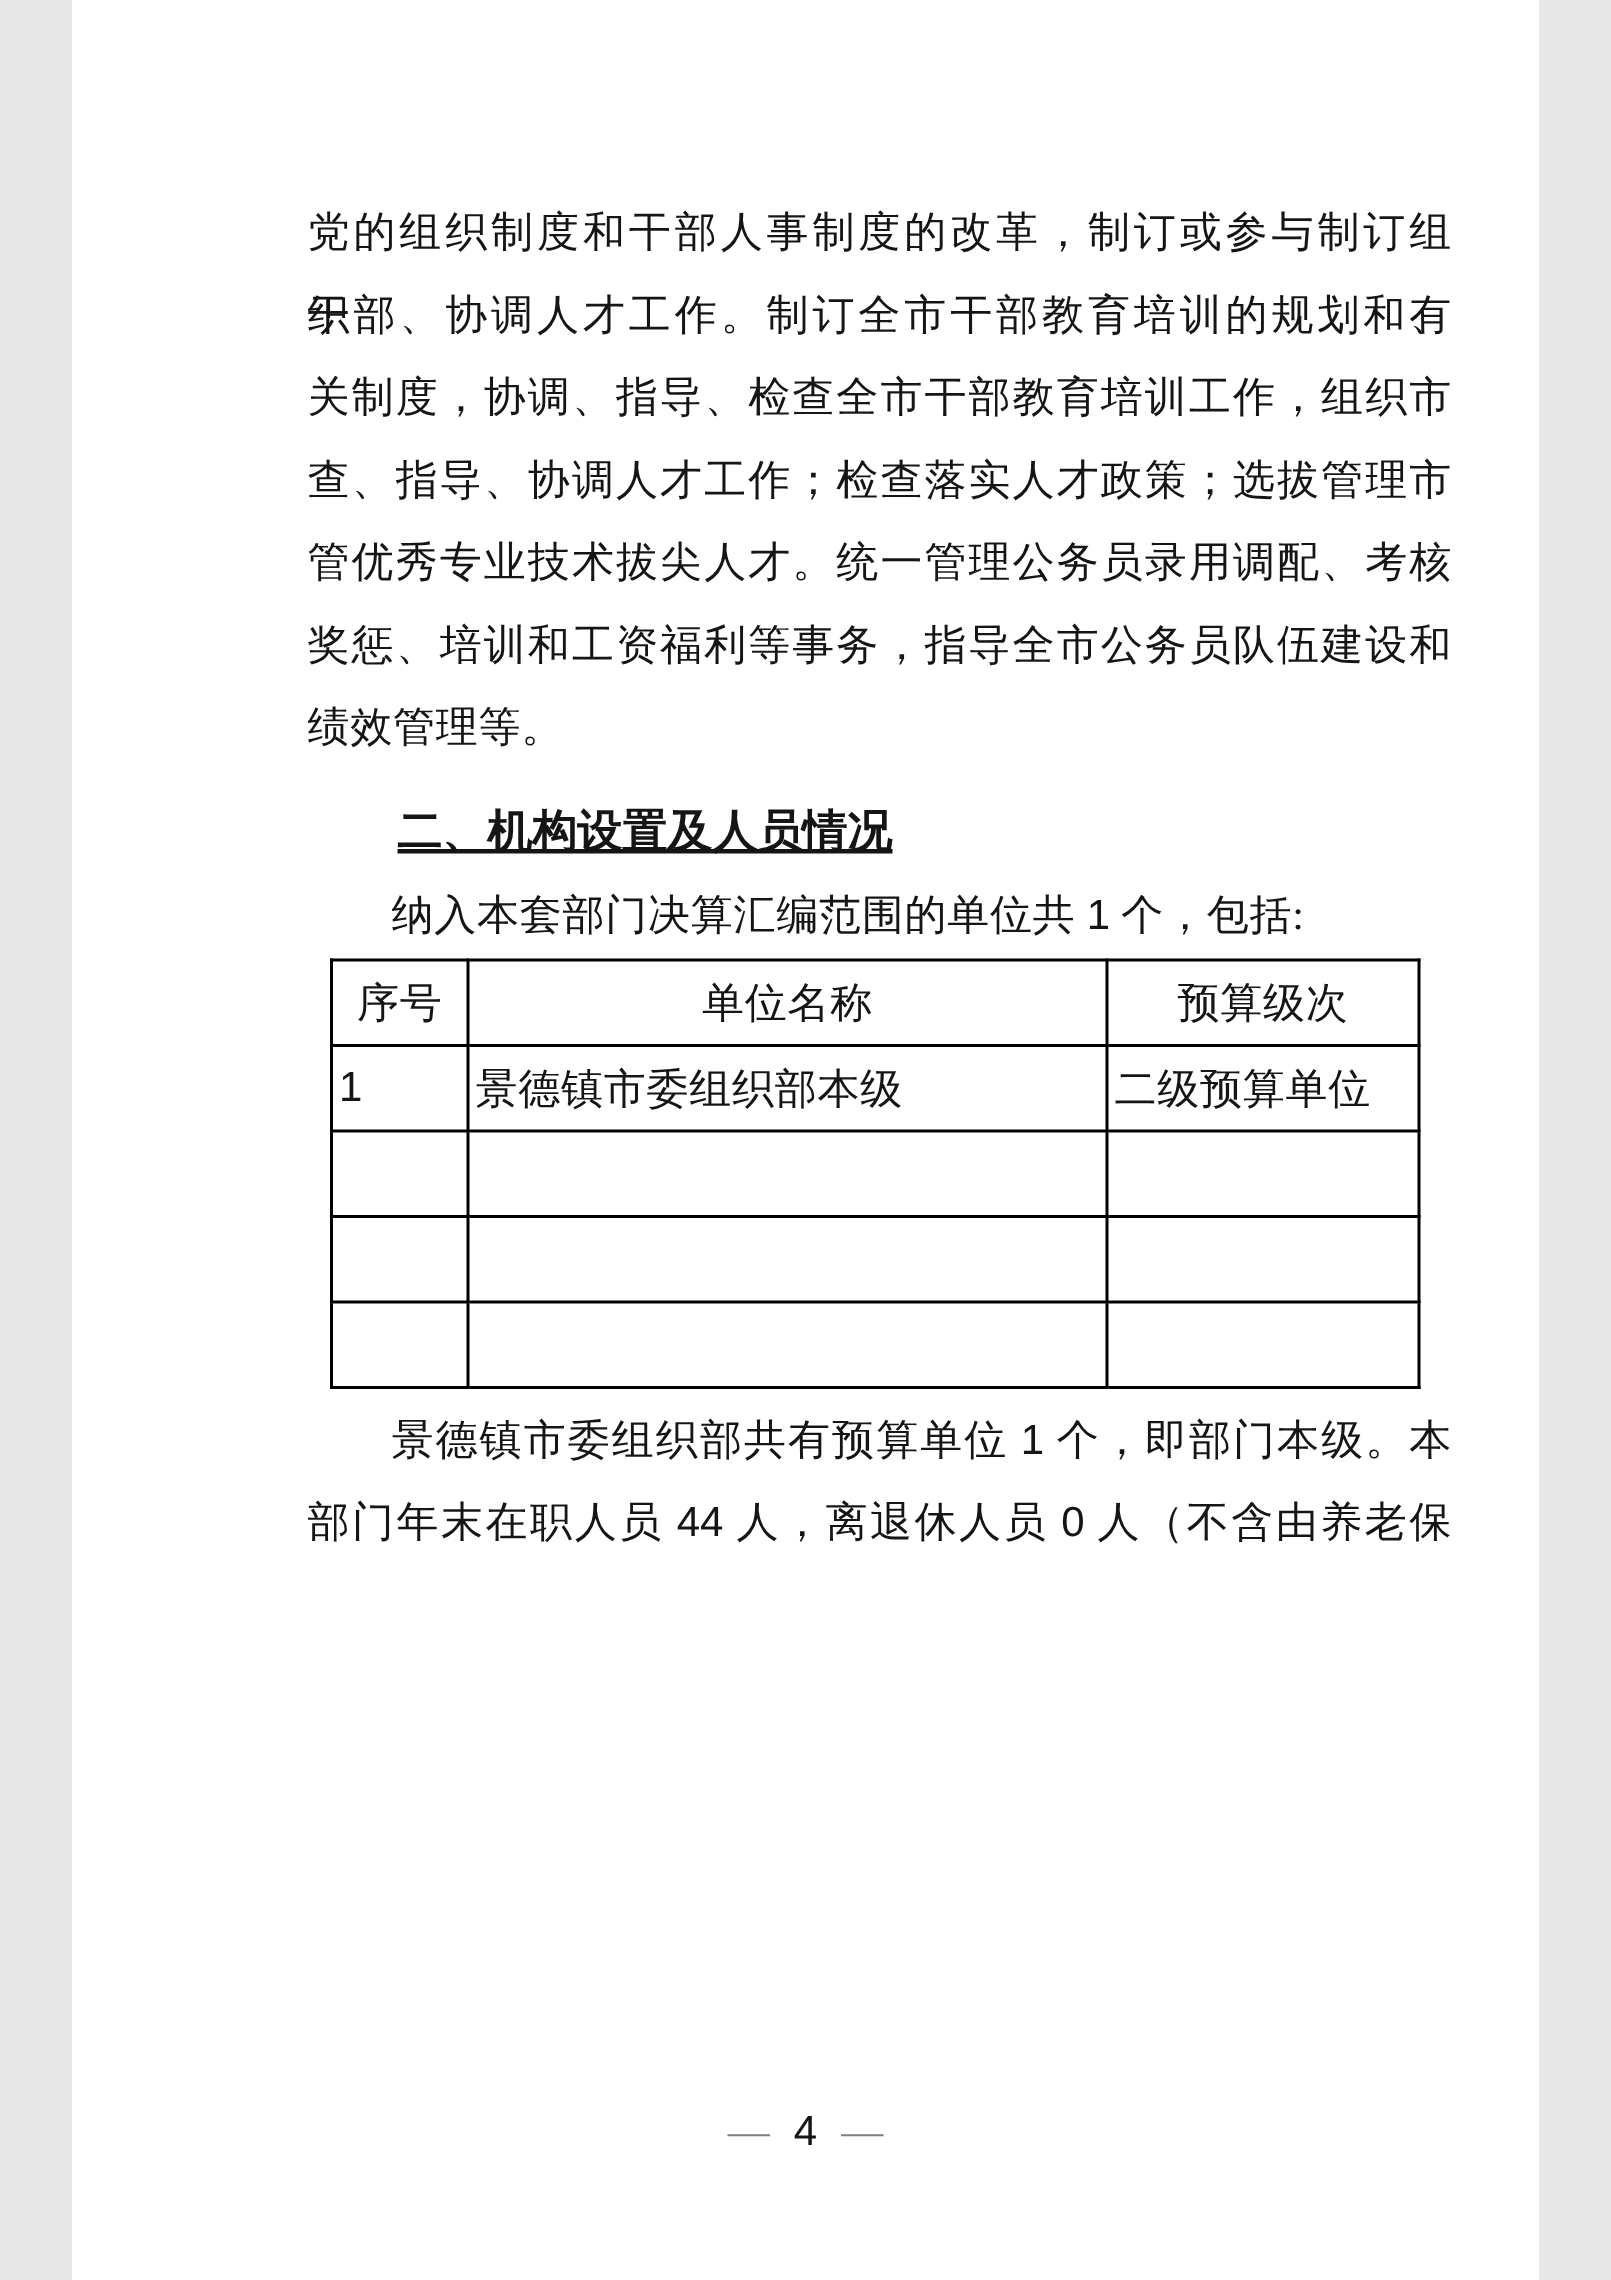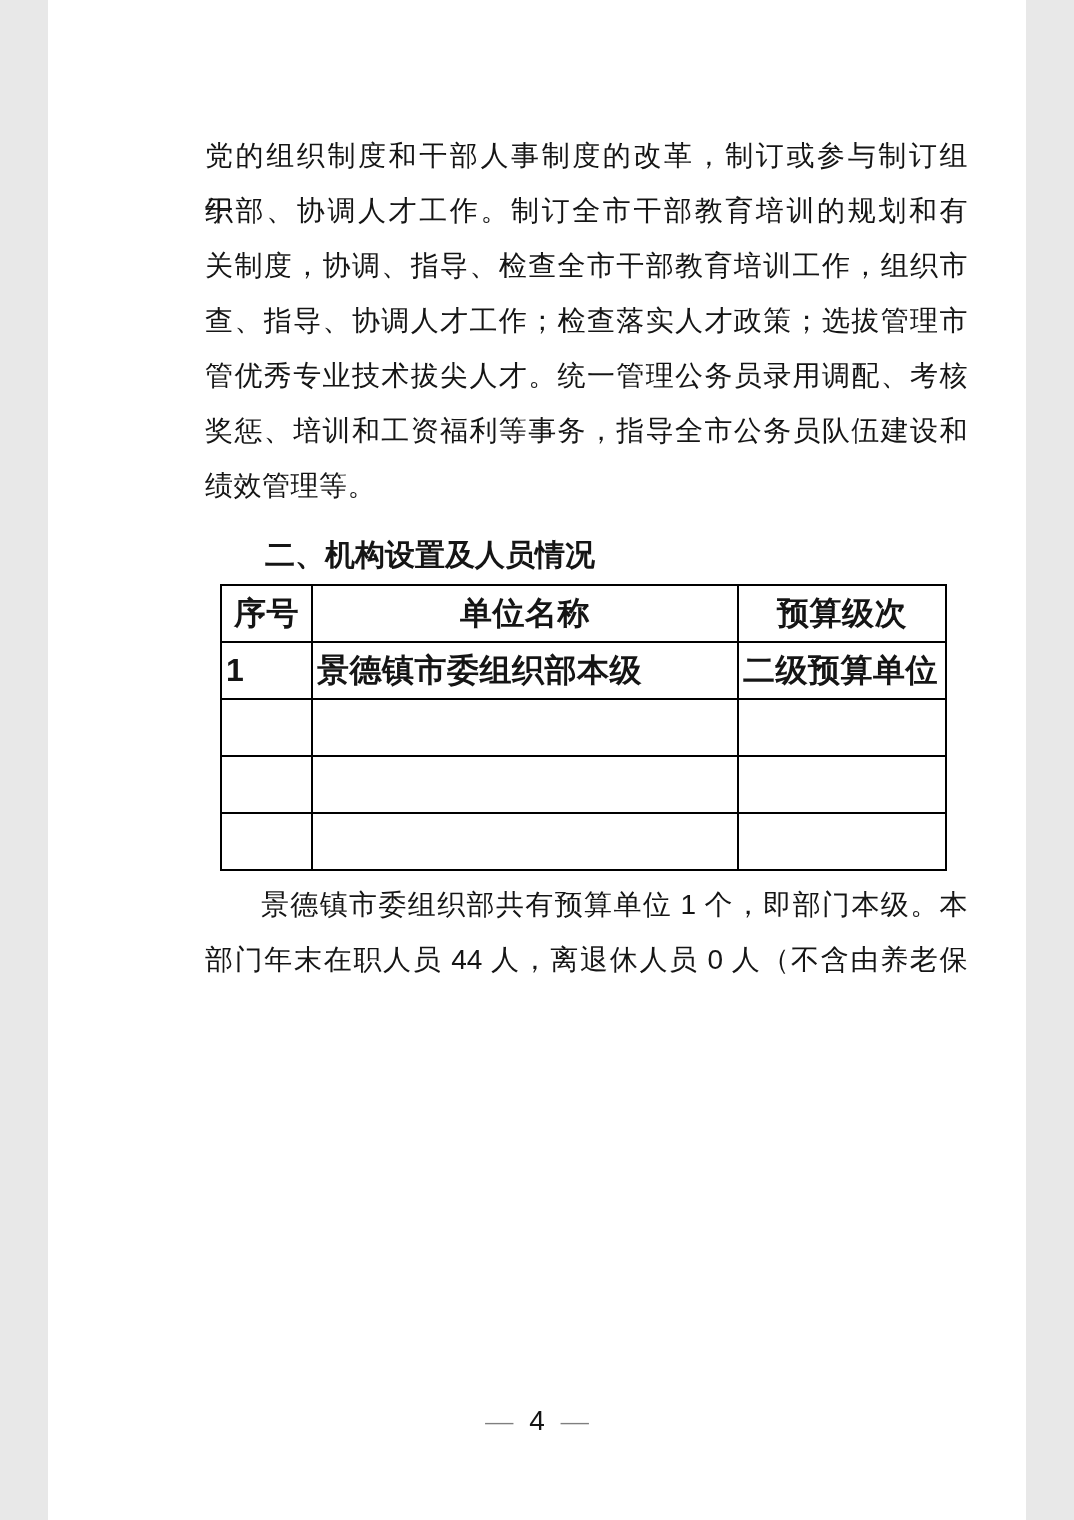--- a/index.html
+++ b/index.html
@@ -40,36 +40,37 @@
     letter-spacing: 0;
   }
   .heading {
     margin: 14px 0 0 0;
     font-family: "Liberation Sans", "DejaVu Sans", sans-serif;
     font-weight: bold;
     font-size: 30px;
     line-height: 55px;
     height: 55px;
     text-indent: 2em;
+    text-decoration: underline;
   }
   table.org-table {
     margin-left: 15px;
     margin-top: 2px;
     width: 725px;
     border-collapse: collapse;
     table-layout: fixed;
   }
   table.org-table th,
   table.org-table td {
     border: 2px solid var(--border, #000);
     height: 57px;
     padding: 0 4px;
     vertical-align: middle;
-    font-size: 32px;
-    font-weight: bold;
+    font-size: 28px;
+    font-weight: normal;
     letter-spacing: 0.5px;
   }
   .para-bottom { margin-top: 6px; }
   .footer {
     position: absolute;
     top: 1396px;
     left: 0;
     width: 100%;
     text-align: center;
     font-size: 28px;
@@ -92,20 +93,21 @@
       <div class="line fill autonum">干部、协调人才工作。制订全市干部教育培训的规划和有</div>
       <div class="line fill autonum">关制度，协调、指导、检查全市干部教育培训工作，组织市</div>
       <div class="line fill autonum">查、指导、协调人才工作；检查落实人才政策；选拔管理市</div>
       <div class="line fill autonum">管优秀专业技术拔尖人才。统一管理公务员录用调配、考核</div>
       <div class="line fill autonum">奖惩、培训和工资福利等事务，指导全市公务员队伍建设和</div>
       <div class="line autonum">绩效管理等。</div>
     </div>
 
     <h2 class="heading">二、机构设置及人员情况</h2>
 
+    <div class="line indent autonum">纳入本套部门决算汇编范围的单位共 <span class="num">1</span> 个，包括:</div>
 
     <table class="org-table">
       <colgroup>
         <col style="width: 91px">
         <col style="width: 426px">
         <col style="width: 208px">
       </colgroup>
       <thead>
         <tr>
           <th>序号</th>

